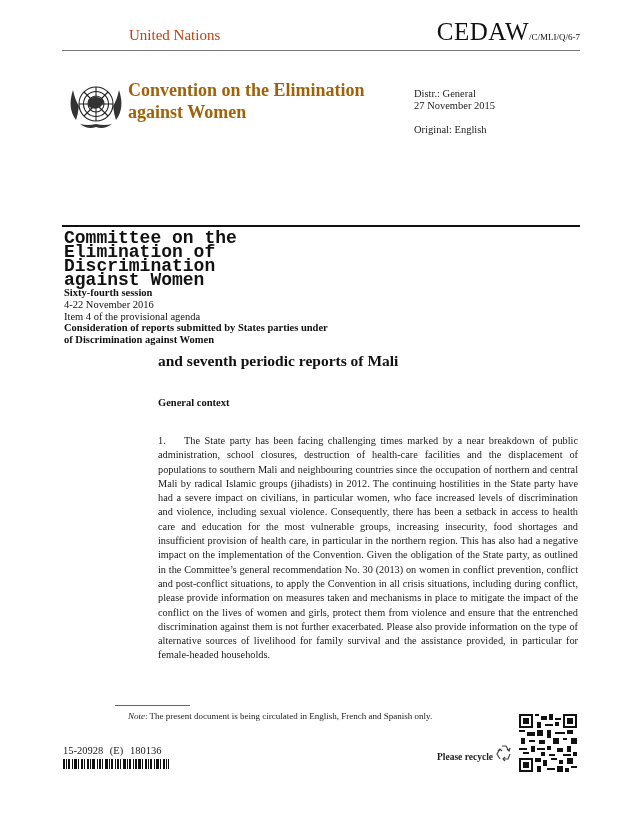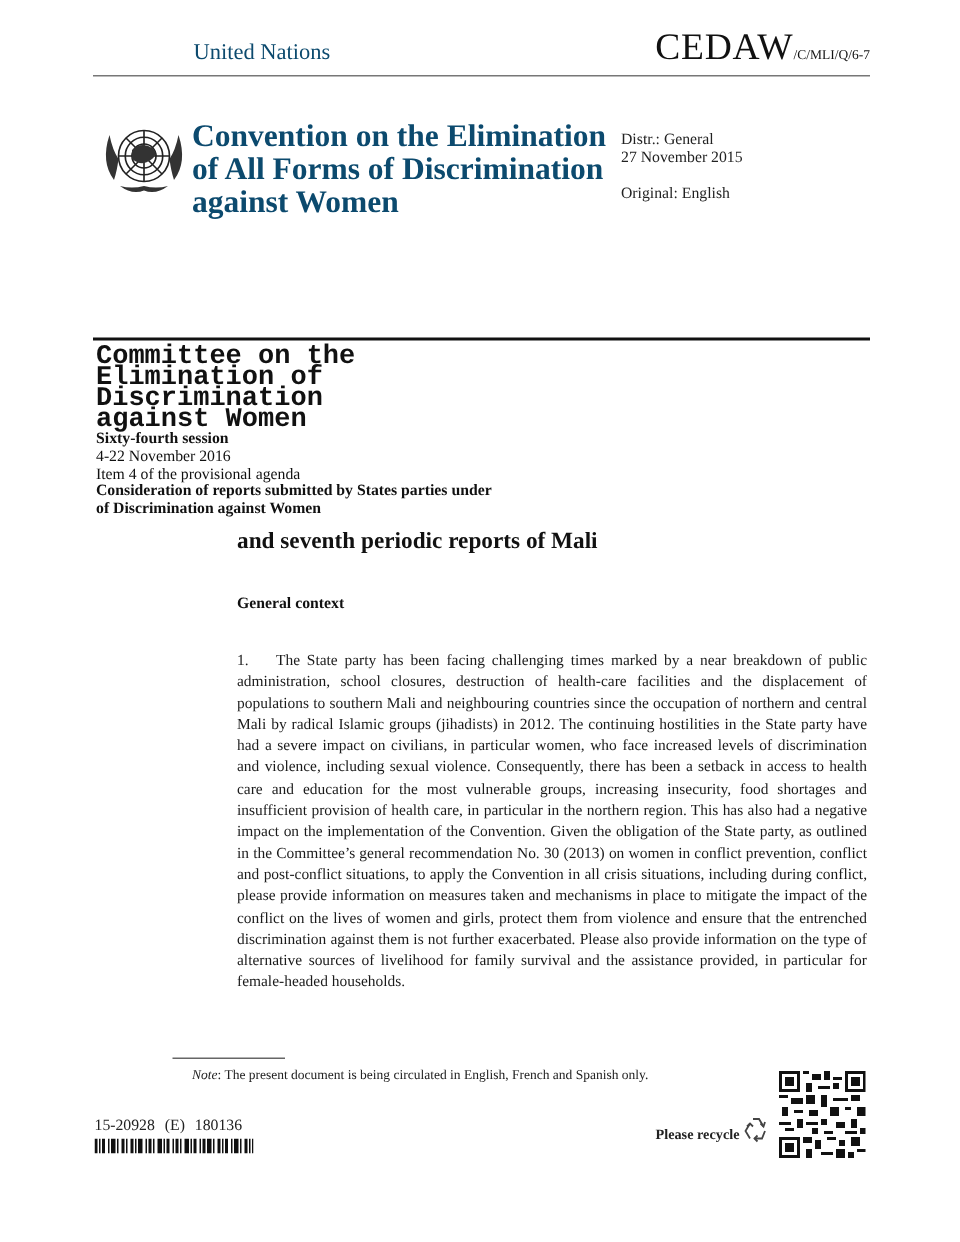--- a/index.html
+++ b/index.html
@@ -3,30 +3,30 @@
 <meta charset="utf-8">
 <style>
   html, body { margin: 0; padding: 0; background: #ffffff; }
   body {
     width: 640px; height: 828px; position: relative; overflow: hidden;
     font-family: "Liberation Serif", "DejaVu Serif", serif; color: #111;
   }
   .abs { position: absolute; }
 
   
-  .un-label { left: 129px; top: 27px; font-size: 15px; color: #0c4a6e; font-family: Liberation Serif, serif; }
+  .un-label { left: 129px; top: 27px; font-size: 15px; color: #c2410c; font-family: Liberation Serif, serif; }
   .symbol { right: 60px; top: 18px; white-space: nowrap; }
   .symbol .big { font-size: 25px; letter-spacing: 0.5px; }
   .symbol .small { font-size: 9px; }
   .rule-top { left: 62px; top: 50px; width: 518px; height: 1px; background: #777; }
 
   .logo { left: 66px; top: 80px; width: 60px; height: 52px; }
   .conv-title {
-    left: 128px; top: 79px; font-size: 21px; font-weight: bold; line-height: 22px;
-    color: #0c4a6e; width: 280px;
+    left: 128px; top: 79px; font-size: 18px; font-weight: bold; line-height: 22px;
+    color: #a16207; width: 280px;
   }
   .distr { left: 414px; top: 88px; font-size: 10.5px; line-height: 12px; color: #222; }
   .orig { left: 414px; top: 124px; font-size: 10.5px; color: #222; }
 
   .rule-thick { left: 62px; top: 225px; width: 518px; height: 2px; background: #111; }
 
   
   .committee { left: 64px; top: 231px; width: 300px; font-size: 10.5px; line-height: 11.8px; }
   .committee .b14 { font-weight: bold; font-size: 18px; line-height: 14px; font-family: Liberation Mono, monospace; }
   .committee .b { font-weight: bold; }
@@ -74,21 +74,20 @@
   <path d="M22 20 q6 -6 14 -1 q4 4 -2 8 q-6 4 -12 -1z" fill="#333"></path>
   <g fill="#333">
     <path d="M10 40 q-9 -12 -3 -30 q2 10 6 16 q-1 8 -3 14z"></path>
     <path d="M50 40 q9 -12 3 -30 q-2 10 -6 16 q1 8 3 14z"></path>
     <path d="M14 44 q8 6 16 3 q8 3 16 -3 q-8 2 -16 0 q-8 2 -16 0z"></path>
   </g>
 </svg>
 
 <div class="abs conv-title">
   <div>Convention on the Elimination</div>
-  <div>of All Forms of Discrimination</div>
   <div>against Women</div>
 </div>
 
 <div class="abs distr">
   <div>Distr.: General</div>
   <div>27 November 2015</div>
 </div>
 <div class="abs orig">Original: English</div>
 
 <div class="abs rule-thick"></div>

